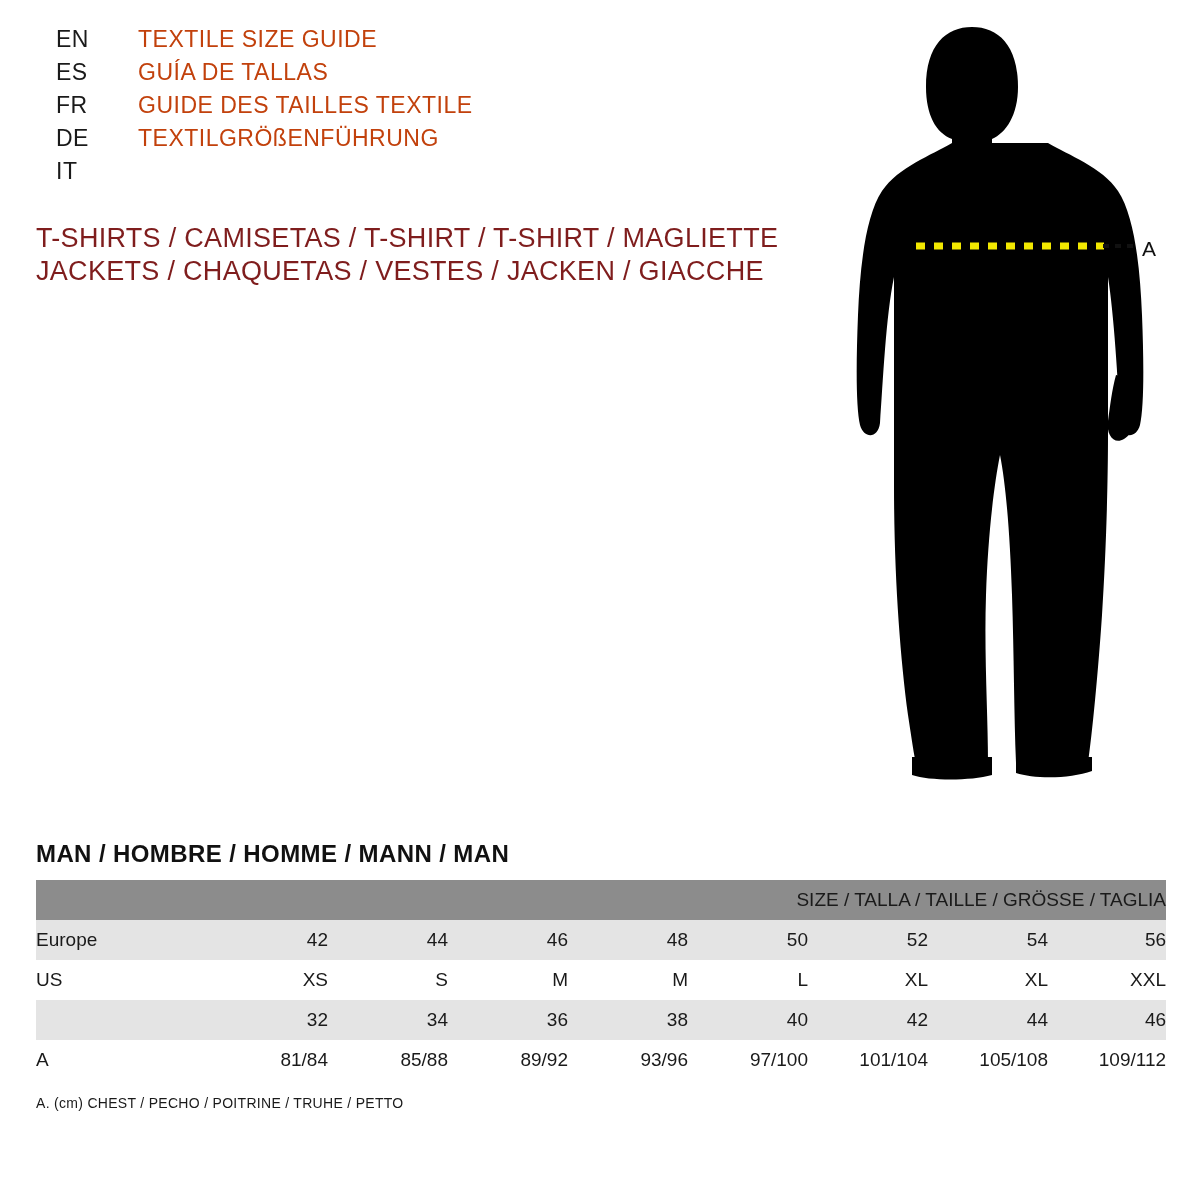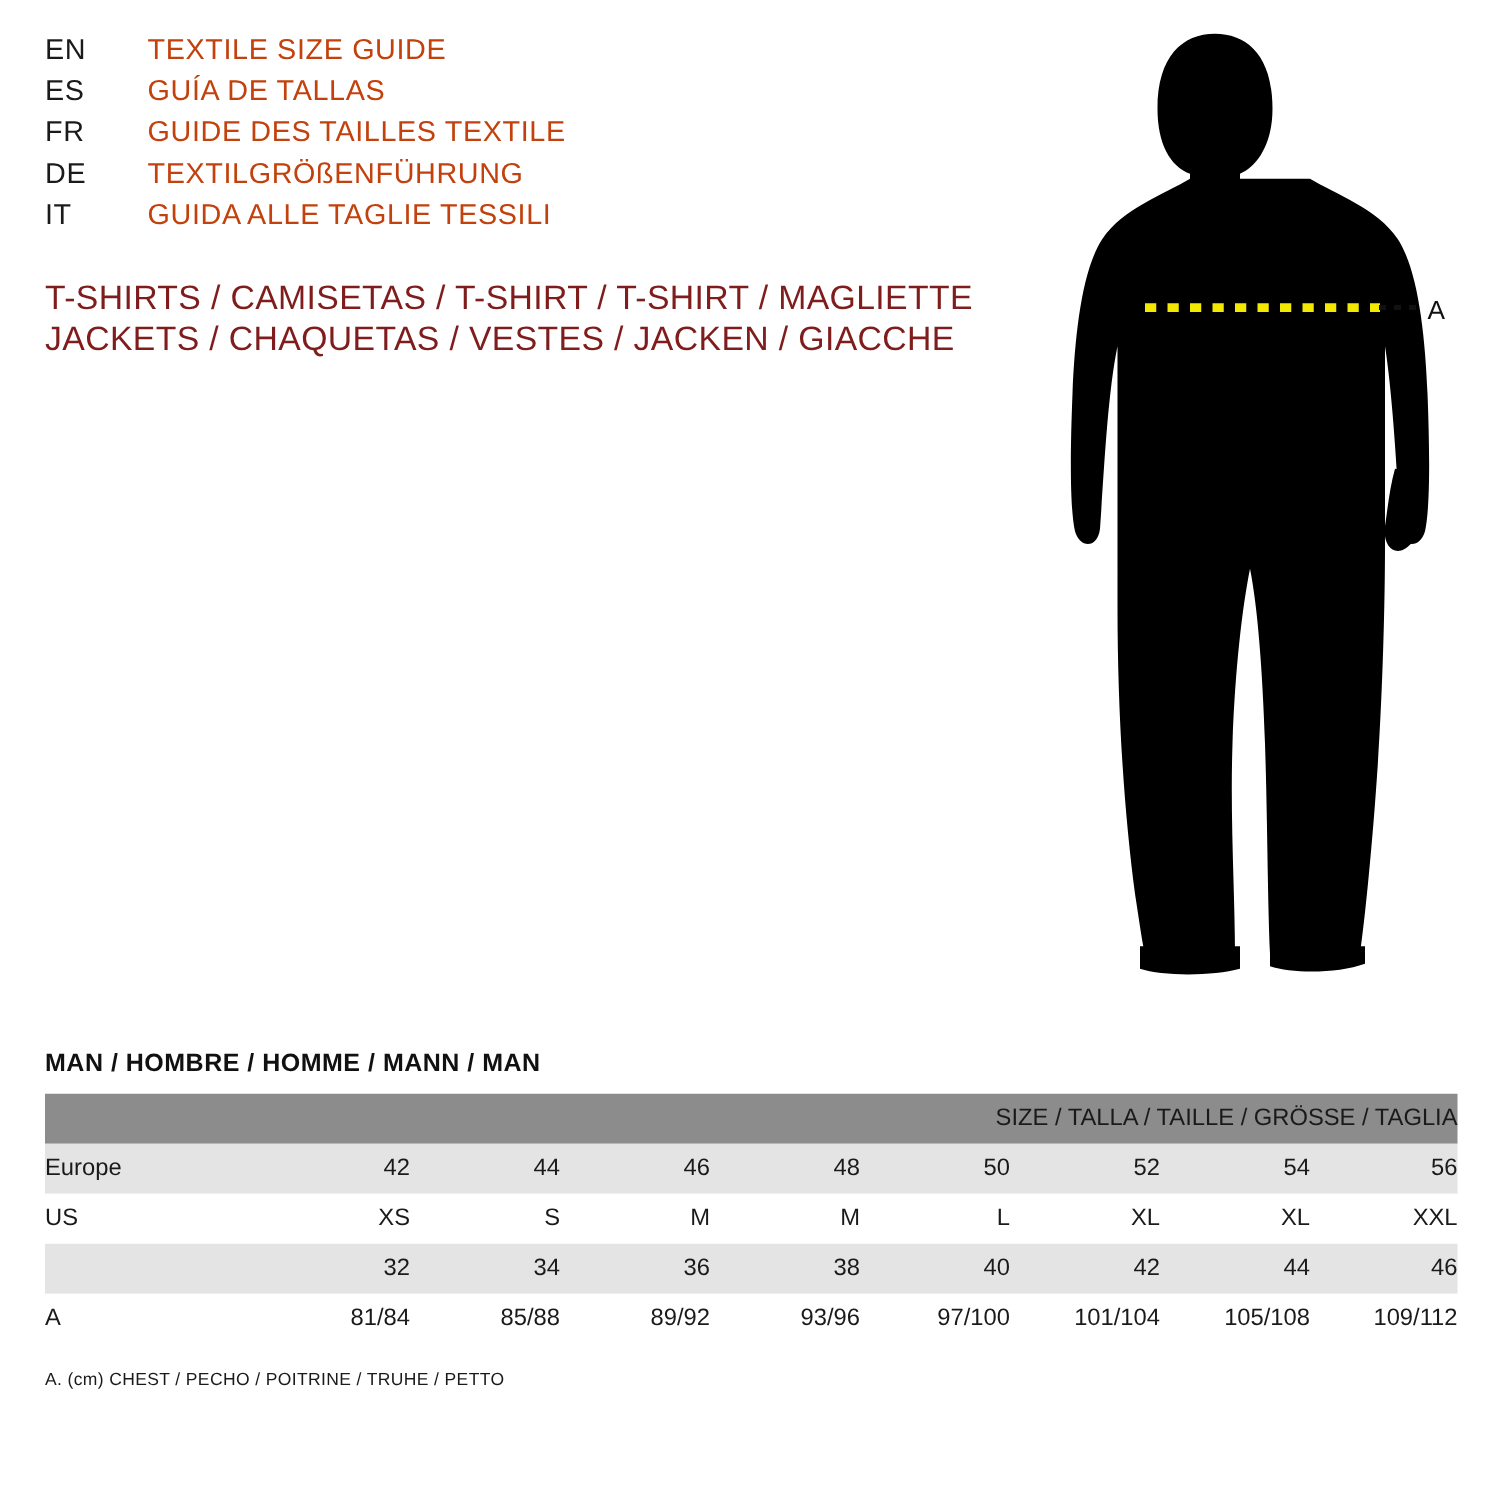--- a/index.html
+++ b/index.html
@@ -26,20 +26,21 @@
   .lang-row {
     display: flex;
     align-items: baseline;
     height: 33px;
   }
   .lang-code {
     width: 82px;
     font-size: 23px;
     letter-spacing: 0.5px;
     color: #1a1a1a;
+    margin-left: 20px;
   }
   .lang-text {
     font-size: 23px;
     letter-spacing: 0.5px;
     color: #c2410c;
   }
 
   
   #category-block {
     position: absolute;
@@ -88,21 +89,21 @@
   }
 
   
   #table-section {
     position: absolute;
     left: 36px;
     top: 840px;
     width: 1130px;
   }
   #man-title {
-    font-size: 20px;
+    font-size: 24px;
     font-weight: bold;
     letter-spacing: 0.4px;
     color: #111;
     margin-bottom: 12px;
   }
   table#size-table {
     border-collapse: collapse;
     width: 1130px;
     table-layout: fixed;
   }
@@ -152,21 +153,20 @@
   <div class="lang-row">
     <span class="lang-code">FR</span>
     <span class="lang-text">GUIDE DES TAILLES TEXTILE</span>
   </div>
   <div class="lang-row">
     <span class="lang-code">DE</span>
     <span class="lang-text">TEXTILGRÖßENFÜHRUNG</span>
   </div>
   <div class="lang-row">
     <span class="lang-code">IT</span>
-    <span class="lang-text">GUIDA ALLE TAGLIE TESSILI</span>
   </div>
 </div>
 
 <div id="category-block">
   <div class="cat-line">T-SHIRTS / CAMISETAS / T-SHIRT / T-SHIRT / MAGLIETTE</div>
   <div class="cat-line">JACKETS / CHAQUETAS / VESTES / JACKEN / GIACCHE</div>
 </div>
 
 <div id="figure-wrap">
   <svg id="figure-svg" width="380" height="780" viewBox="0 0 380 780">

